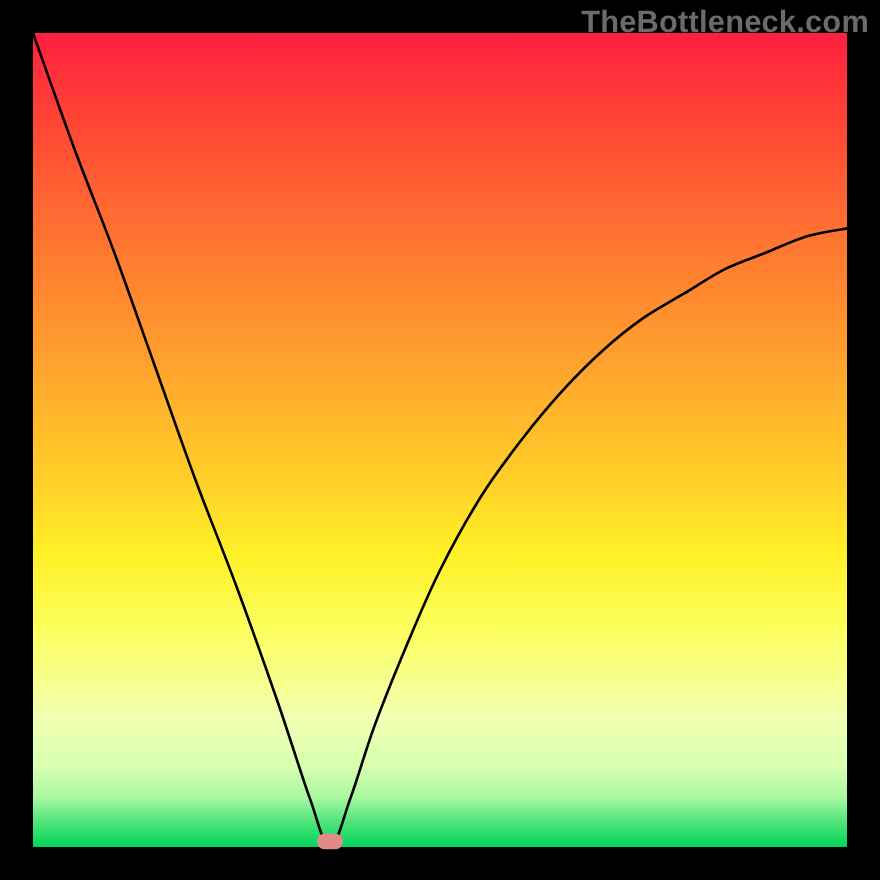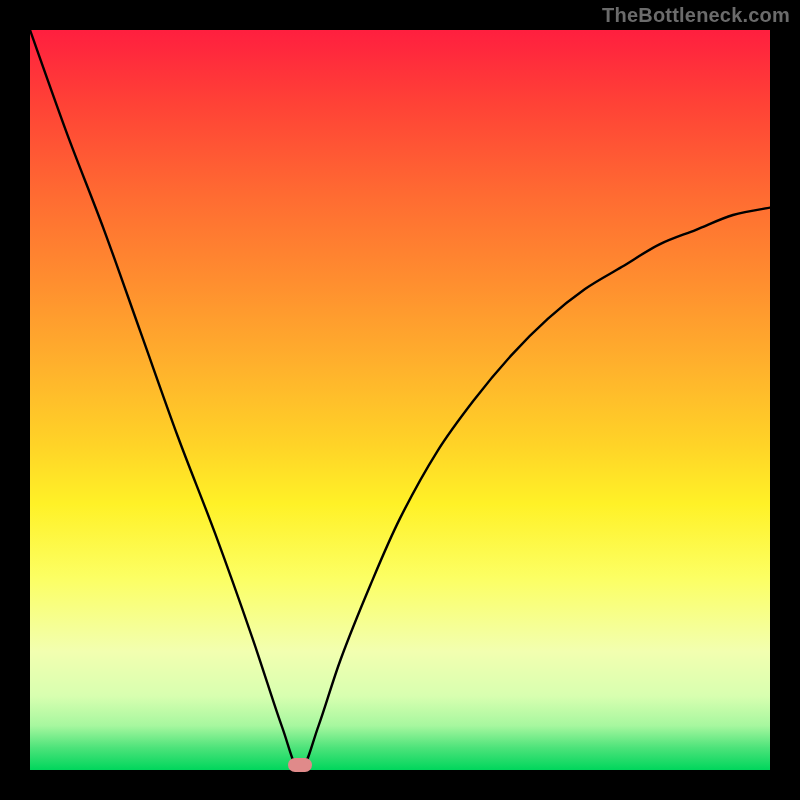--- a/index.html
+++ b/index.html
@@ -45,21 +45,21 @@
     width: 24px;
     height: 14px;
     border-radius: 8px;
     background: #e08a8a;
   }
   .attribution {
     position: absolute;
     top: 4px;
     right: 10px;
     color: #6b6b6b;
-    font-size: 20px;
+    font-size: 28px;
     font-weight: 600;
     letter-spacing: 0.2px;
   }
   svg.curve {
     position: absolute;
     left: 0;
     top: 0;
     width: 100%;
     height: 100%;
   }

